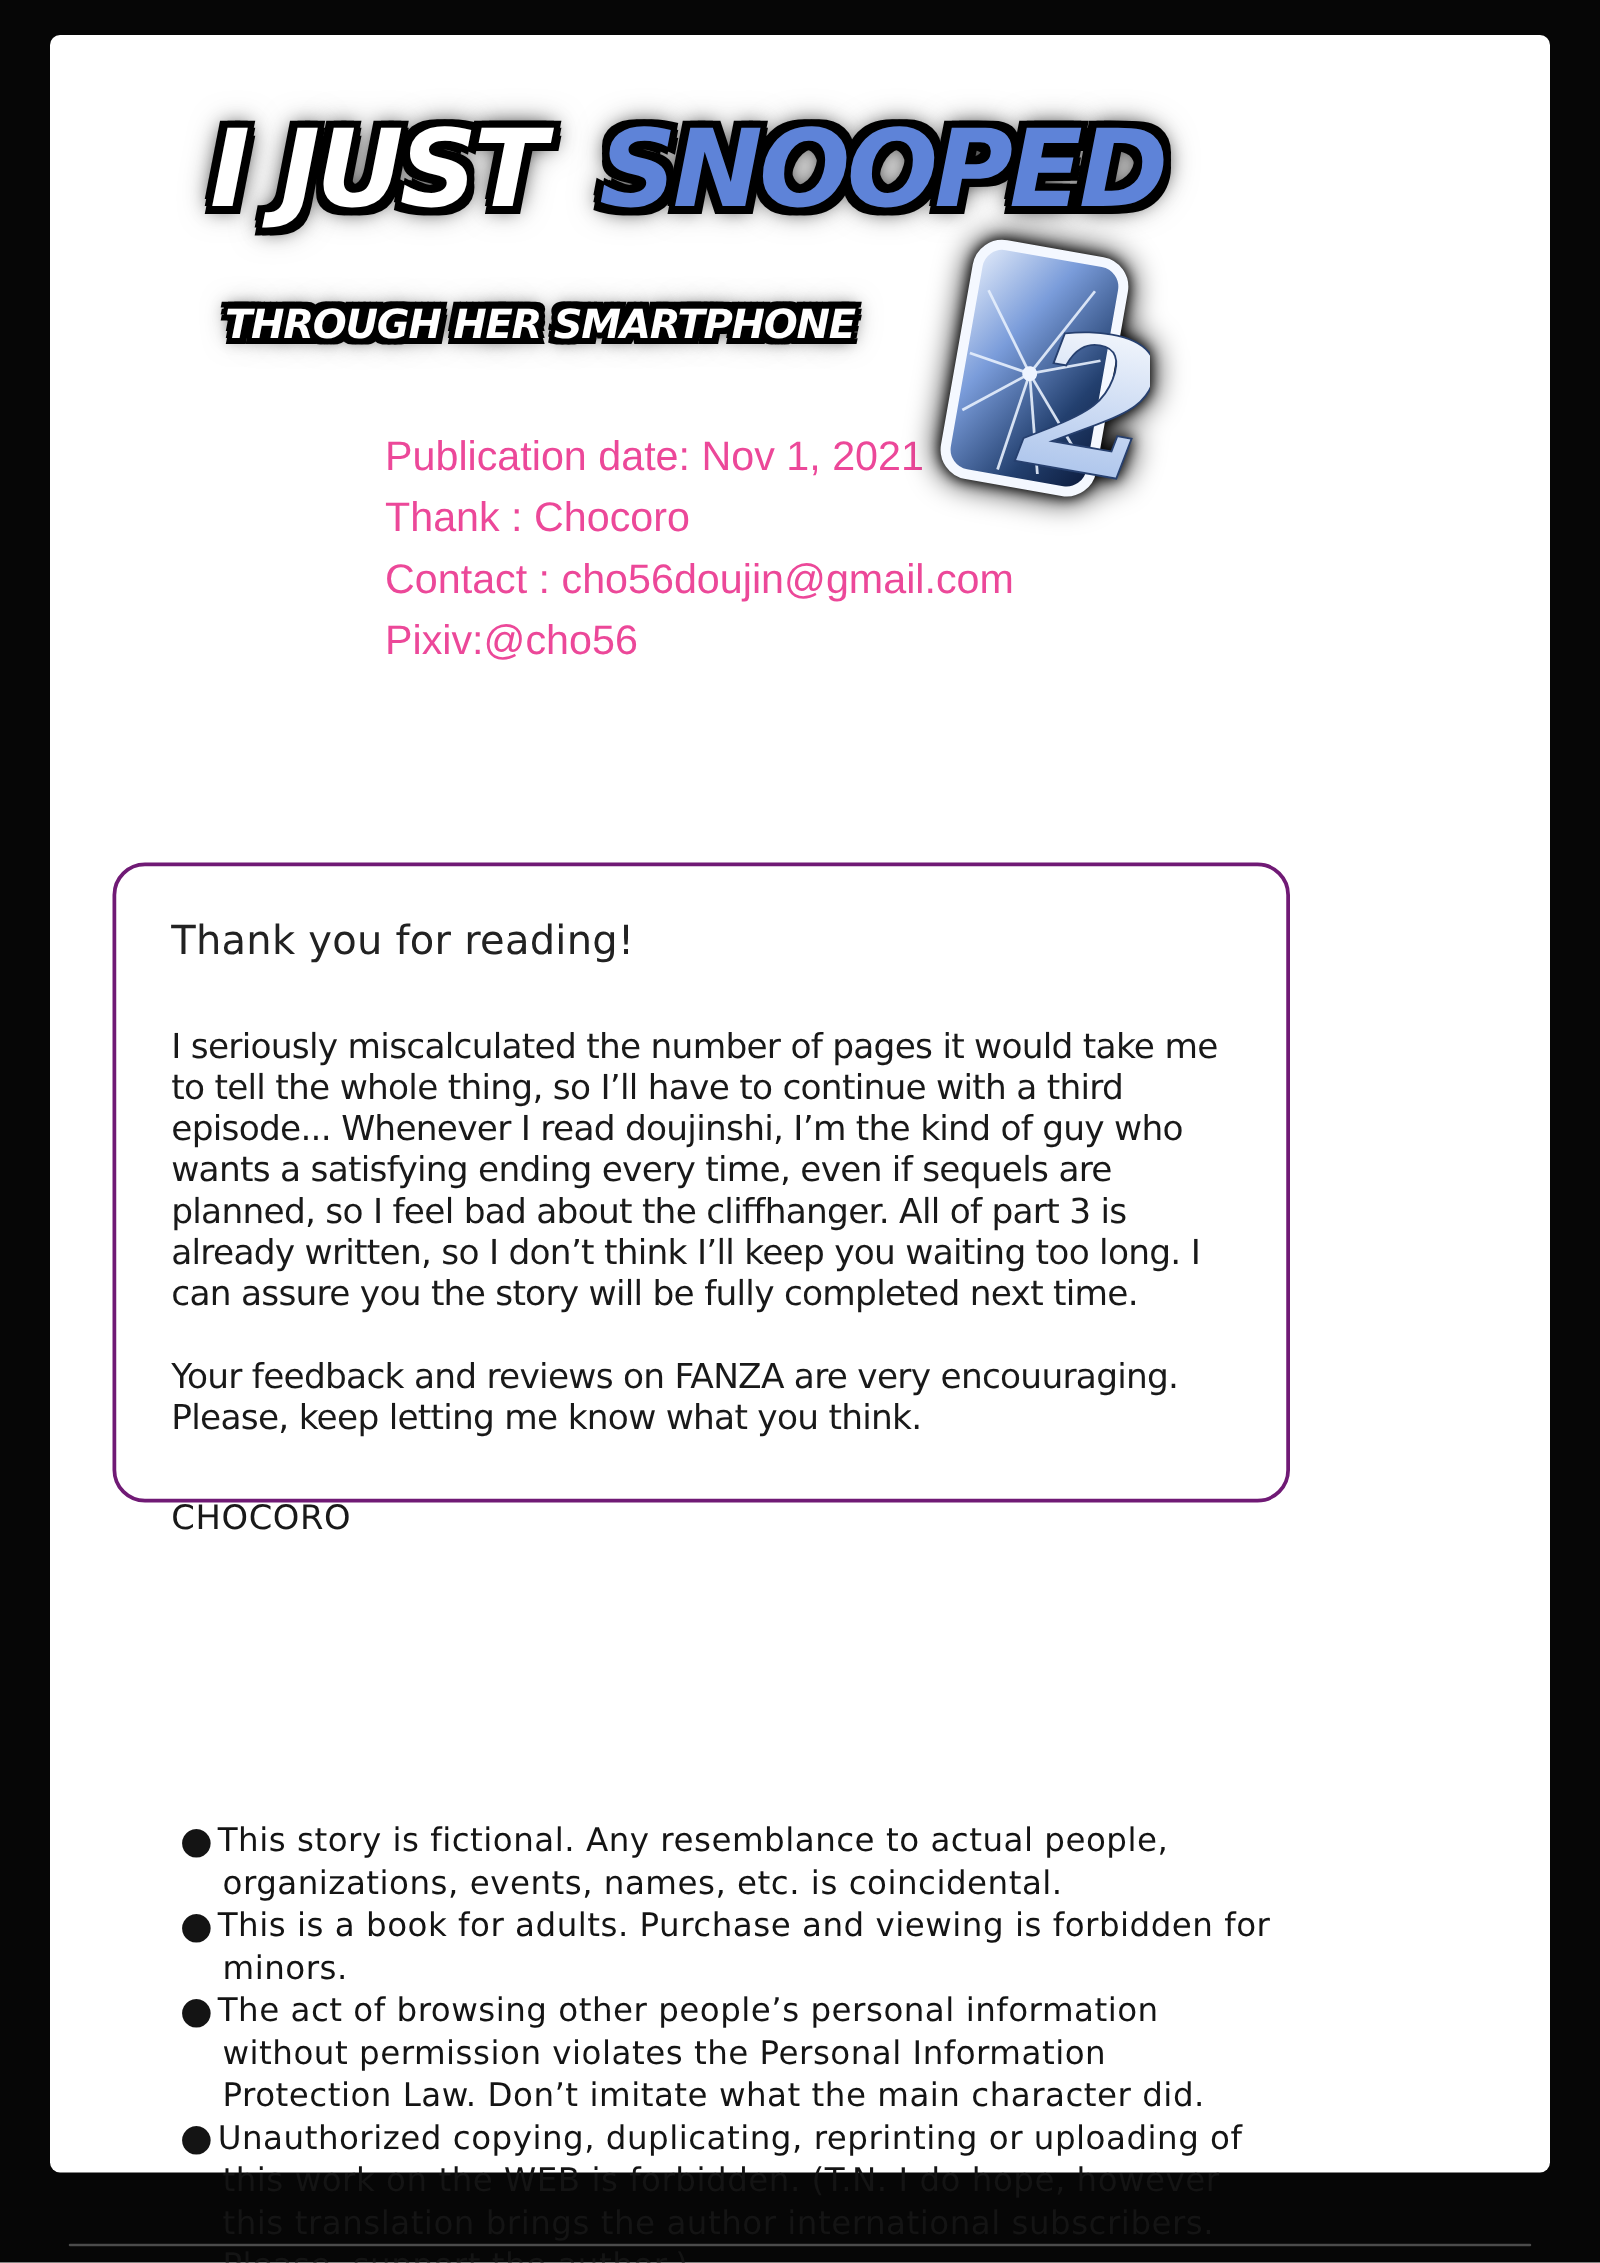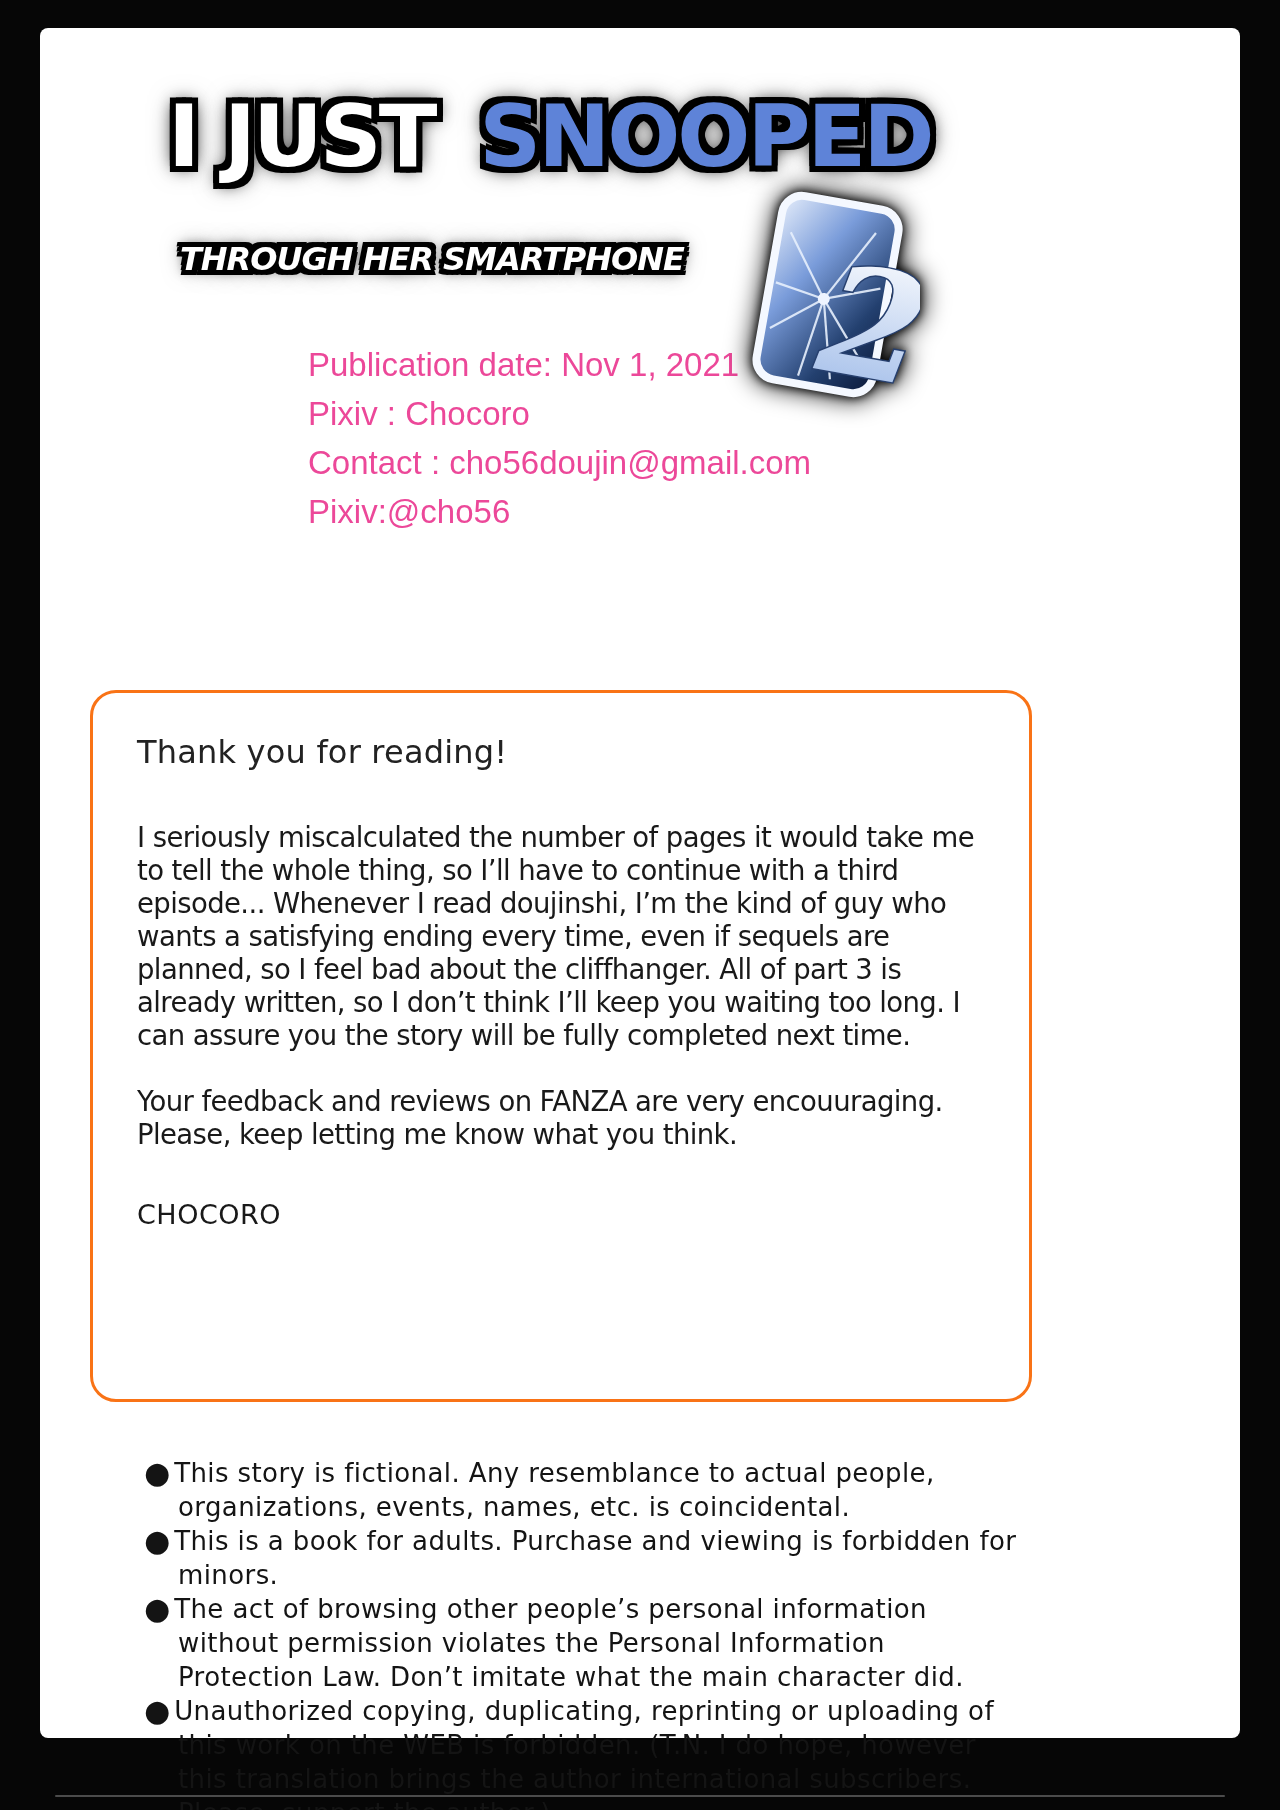--- a/index.html
+++ b/index.html
@@ -14,21 +14,21 @@
     position:absolute;left:40px;top:28px;
     width:1200px;height:1710px;
     background:#ffffff;
     border-radius:8px;
   }
   
   .title-wrap{position:absolute;left:0;top:52px;width:1200px;height:300px;}
   .t1{
     position:absolute;left:128px;top:6px;
     font-family:"DejaVu Sans", sans-serif;
-    font-weight:bold;
+    font-weight:bold;font-style:italic;
     font-size:86px;letter-spacing:-3px;white-space:nowrap;
     z-index:3;
   }
   .t1 .t-white{
     color:#ffffff;
     text-shadow:
       -6px -6px 0 #000, 0 -6px 0 #000, 6px -6px 0 #000,
       -6px 0 0 #000, 6px 0 0 #000,
       -6px 6px 0 #000, 0 6px 0 #000, 6px 6px 0 #000,
       -4px -4px 0 #000, 4px 4px 0 #000, -4px 4px 0 #000, 4px -4px 0 #000,
@@ -62,22 +62,22 @@
   }
   
   .pub{
     position:absolute;left:268px;top:312px;
     font-family:"Liberation Sans", sans-serif;
     font-size:33px;line-height:49px;color:#ec4899;
   }
   
   .box{
     position:absolute;left:50px;top:662px;
-    width:942px;height:712px;box-sizing:border-box;
-    border:3px solid #f97316;border-radius:26px;
+    width:942px;height:512px;box-sizing:border-box;
+    border:3px solid #701a75;border-radius:26px;
     padding:30px 44px 24px 44px;
     color:#191919;
   }
   .box-heading{
     font-size:32px;letter-spacing:0.2px;
     margin:10px 0 50px 0;color:#222222;
   }
   .box p{
     font-size:27.5px;line-height:33px;letter-spacing:-0.6px;
     margin:0 0 33px 0;
@@ -146,21 +146,21 @@
           </g>
           <circle cx="84" cy="112" r="6" fill="#eef4ff"></circle>
           <text x="86" y="182" font-family="DejaVu Serif, serif" font-style="italic" font-weight="bold" font-size="150" fill="url(#ng)" stroke="#27406f" stroke-width="3" paint-order="stroke">2</text>
         </g>
       </svg>
     </div>
   </div>
 
   <div class="pub">
     <div>Publication date: Nov 1, 2021</div>
-    <div>Pixiv : Chocoro</div>
+    <div>Thank : Chocoro</div>
     <div>Contact : cho56doujin@gmail.com</div>
     <div>Pixiv:@cho56</div>
   </div>
 
   <div class="box">
     <div class="box-heading">Thank you for reading!</div>
     <p>I seriously miscalculated the number of pages it would take me to tell the whole thing, so I’ll have to continue with a third episode... Whenever I read doujinshi, I’m the kind of guy who wants a satisfying ending every time, even if sequels are planned, so I feel bad about the cliffhanger. All of part 3 is already written, so I don’t think I’ll keep you waiting too long.  I can assure you the story will be fully completed next time.</p>
     <p>Your feedback and reviews on FANZA are very encouuraging. Please, keep letting me know what you think.</p>
     <div class="sig">CHOCORO</div>
   </div>

